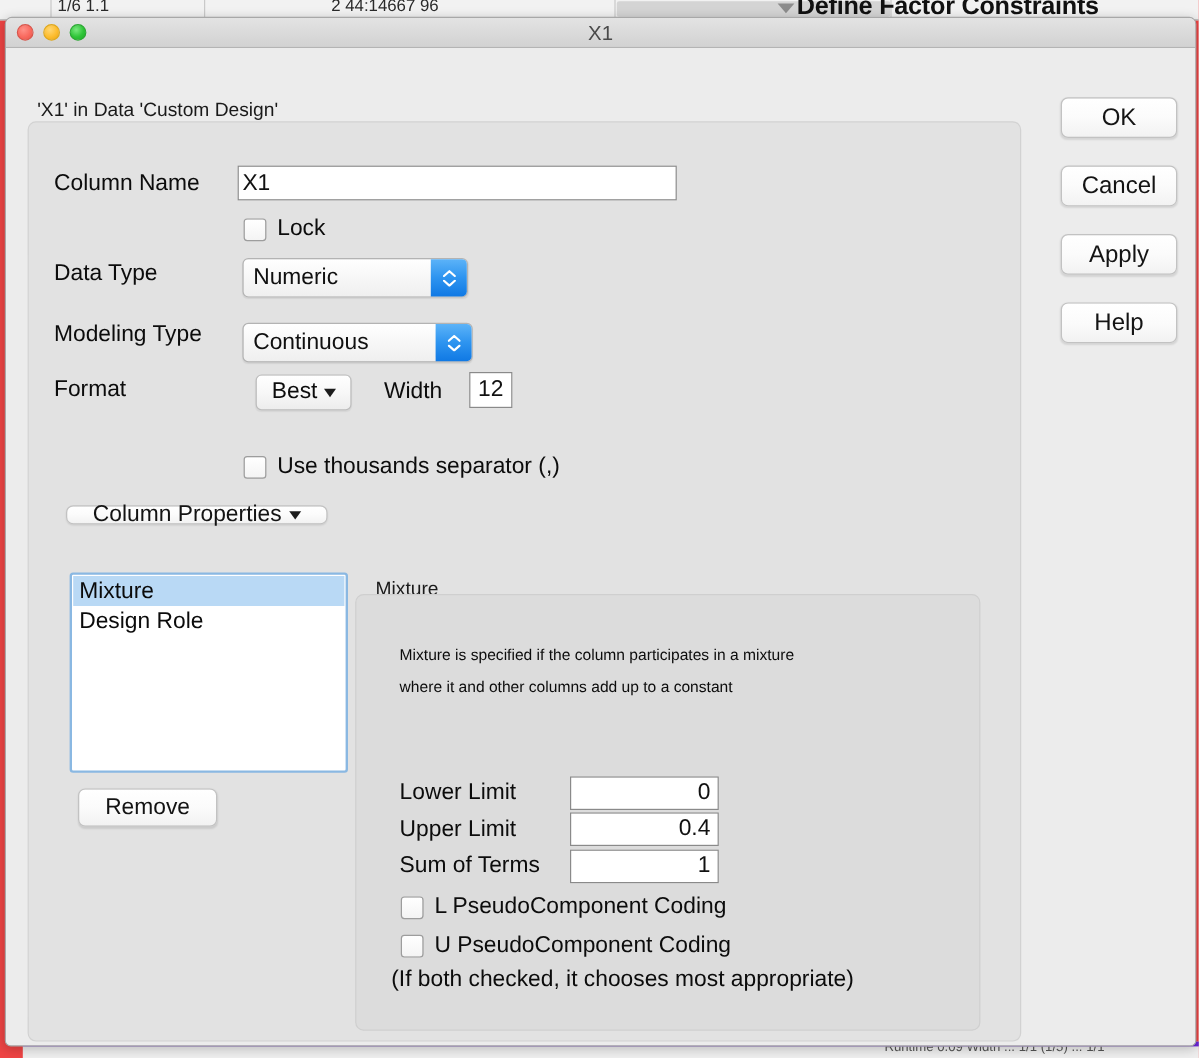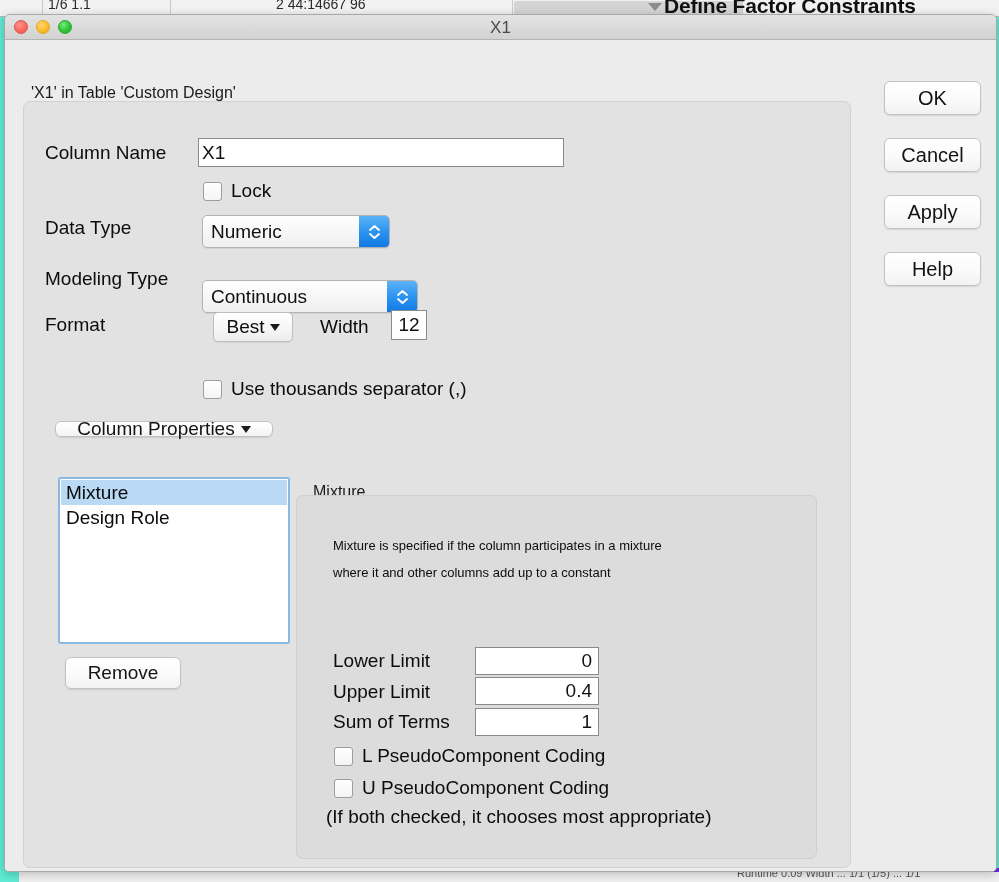--- a/index.html
+++ b/index.html
@@ -9,21 +9,21 @@
     height: 882px;
     overflow: hidden;
     font-family: "Liberation Sans", sans-serif;
     background: #ffffff;
   }
 
   #root {
     position: relative;
     width: 999px;
     height: 882px;
-    background: #5eead4;
+    background: #ef4444;
   }
 
   
   .bg-strip {
     position: absolute;
     left: 0; top: 0;
     width: 999px; height: 16px;
     background: #f2f2f2;
     border-bottom: 1px solid #b6b6b6;
     overflow: hidden;
@@ -345,21 +345,21 @@
       <div class="traffic">
         <div class="light red"></div>
         <div class="light yellow"></div>
         <div class="light green"></div>
       </div>
       <div class="win-title">X1</div>
     </div>
 
     <div class="dialog-body">
 
-      <div class="caption">'X1' in Table 'Custom Design'</div>
+      <div class="caption">'X1' in Data 'Custom Design'</div>
 
       <div class="panel"></div>
 
       <div class="lbl" style="left:40px; top:102px;">Column Name</div>
       <div class="textbox" style="left:193px; top:98px; width:366px; height:29px;">X1</div>
 
       <div class="cbrow" style="left:198px; top:140px;">
         <div class="cb"></div>
         <div class="cbtxt">Lock</div>
       </div>
@@ -375,21 +375,21 @@
           </div>
           <div class="chev">
             <svg viewBox="0 0 11 6" width="11" height="6">
                 <path d="M1 1 L5.5 5 L10 1" fill="none" stroke="#ffffff" stroke-width="1.8" stroke-linecap="round" stroke-linejoin="round"></path>
               </svg>
           </div>
         </div>
       </div>
 
       <div class="lbl" style="left:40px; top:228px;">Modeling Type</div>
-      <div class="combo" style="left:197px; top:240px; width:216px;">
+      <div class="combo" style="left:197px; top:229px; width:192px;">
         <div class="val">Continuous</div>
         <div class="stepper">
           <div class="chev">
             <svg viewBox="0 0 11 6" width="11" height="6">
                 <path d="M1 5 L5.5 1 L10 5" fill="none" stroke="#ffffff" stroke-width="1.8" stroke-linecap="round" stroke-linejoin="round"></path>
               </svg>
           </div>
           <div class="chev">
             <svg viewBox="0 0 11 6" width="11" height="6">
                 <path d="M1 1 L5.5 5 L10 1" fill="none" stroke="#ffffff" stroke-width="1.8" stroke-linecap="round" stroke-linejoin="round"></path>

